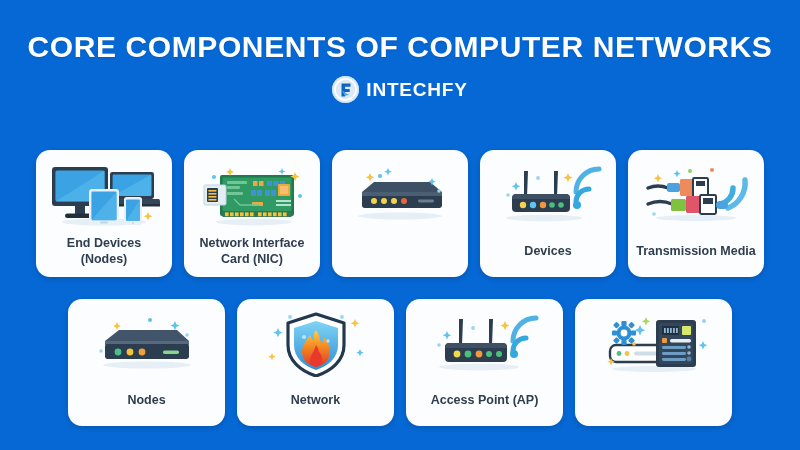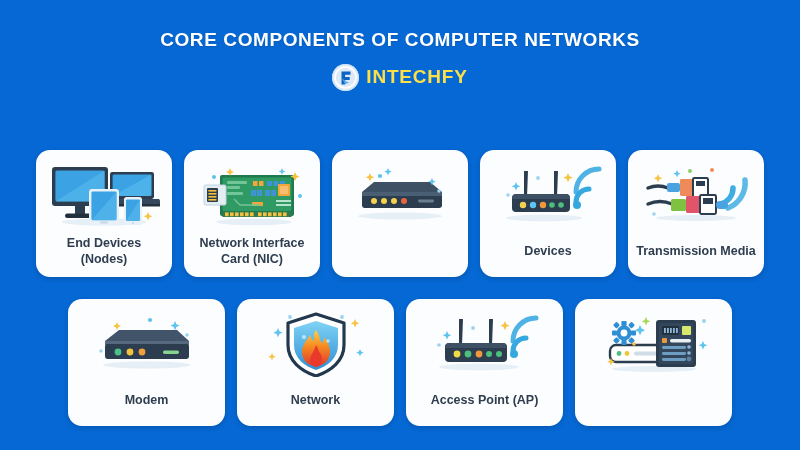--- a/index.html
+++ b/index.html
@@ -13,21 +13,21 @@
     position: relative;
   }
 
   
   .header {
     padding-top: 30px;
     text-align: center;
   }
   .page-title {
     color: #ffffff;
-    font-size: 19px;
+    font-size: 30px;
     font-weight: bold;
     letter-spacing: 0.6px;
     line-height: 1.1;
     text-shadow: 0 1px 2px rgba(0,0,0,0.12);
   }
   .brand {
     margin-top: 13px;
     display: flex;
     align-items: center;
     justify-content: center;
@@ -36,21 +36,21 @@
   .brand-mark {
     width: 27px; height: 27px;
     border-radius: 50%;
     background: #d9e9f8;
     display: flex; align-items: center; justify-content: center;
     position: relative;
     box-shadow: inset 0 0 0 2px #bcd8f2;
   }
   .brand-mark svg { display: block; }
   .brand-name {
-    color: #fde047;
+    color: #ffffff;
     font-size: 19px;
     font-weight: bold;
     letter-spacing: 0.8px;
   }
 
   
   .grid-wrap {
     position: absolute;
     left: 0; right: 0;
     top: 138px;
@@ -320,21 +320,21 @@
           <circle cx="55" cy="41" r="3.4" fill="#f2a03c"></circle>
           <rect x="76" y="39.5" width="16" height="3.4" rx="1.6" fill="#86d48f"></rect>
 
           <path d="M88 10 l1.4 3.2 3.2 1.4 -3.2 1.4 -1.4 3.2 -1.4 -3.2 -3.2 -1.4 3.2 -1.4 z" fill="#5ec3ee"></path>
           <path d="M30 11 l1.2 2.8 2.8 1.2 -2.8 1.2 -1.2 2.8 -1.2 -2.8 -2.8 -1.2 2.8 -1.2 z" fill="#f6c343"></path>
           <circle cx="63" cy="9" r="2.1" fill="#5ec3ee"></circle>
           <circle cx="100" cy="24" r="1.8" fill="#9bd4f0"></circle>
           <circle cx="14" cy="40" r="1.7" fill="#9bd4f0"></circle>
         </svg>
       </div>
-      <div class="card-label">Modem</div>
+      <div class="card-label">Nodes</div>
     </div>
 
     <div class="card">
       <div class="card-icon">
         <svg width="120" height="66" viewBox="0 0 120 66">
           <defs>
             <linearGradient id="shieldGrad" x1="0" y1="0" x2="0" y2="1">
               <stop offset="0%" stop-color="#7fd3f5"></stop>
               <stop offset="100%" stop-color="#2f8fd4"></stop>
             </linearGradient>

